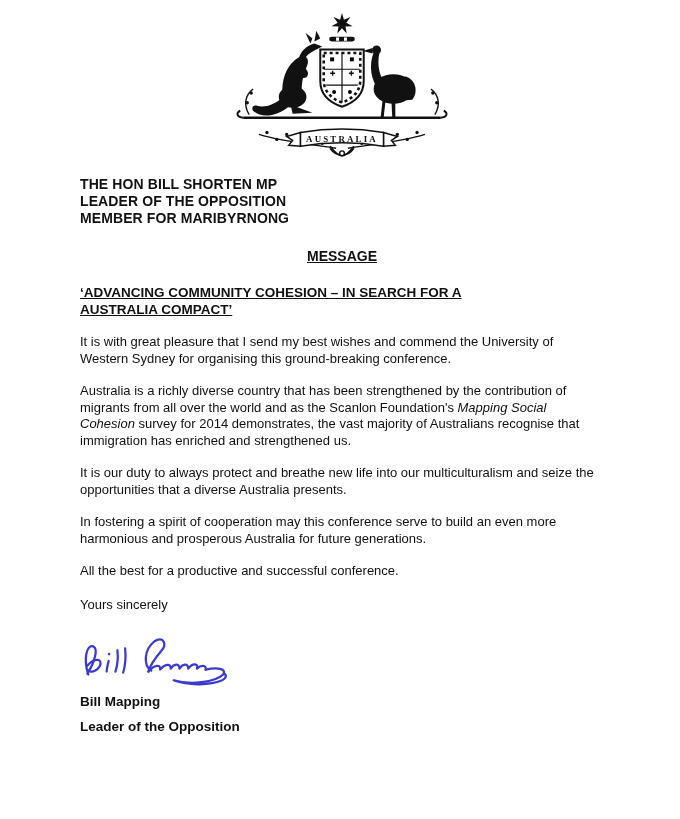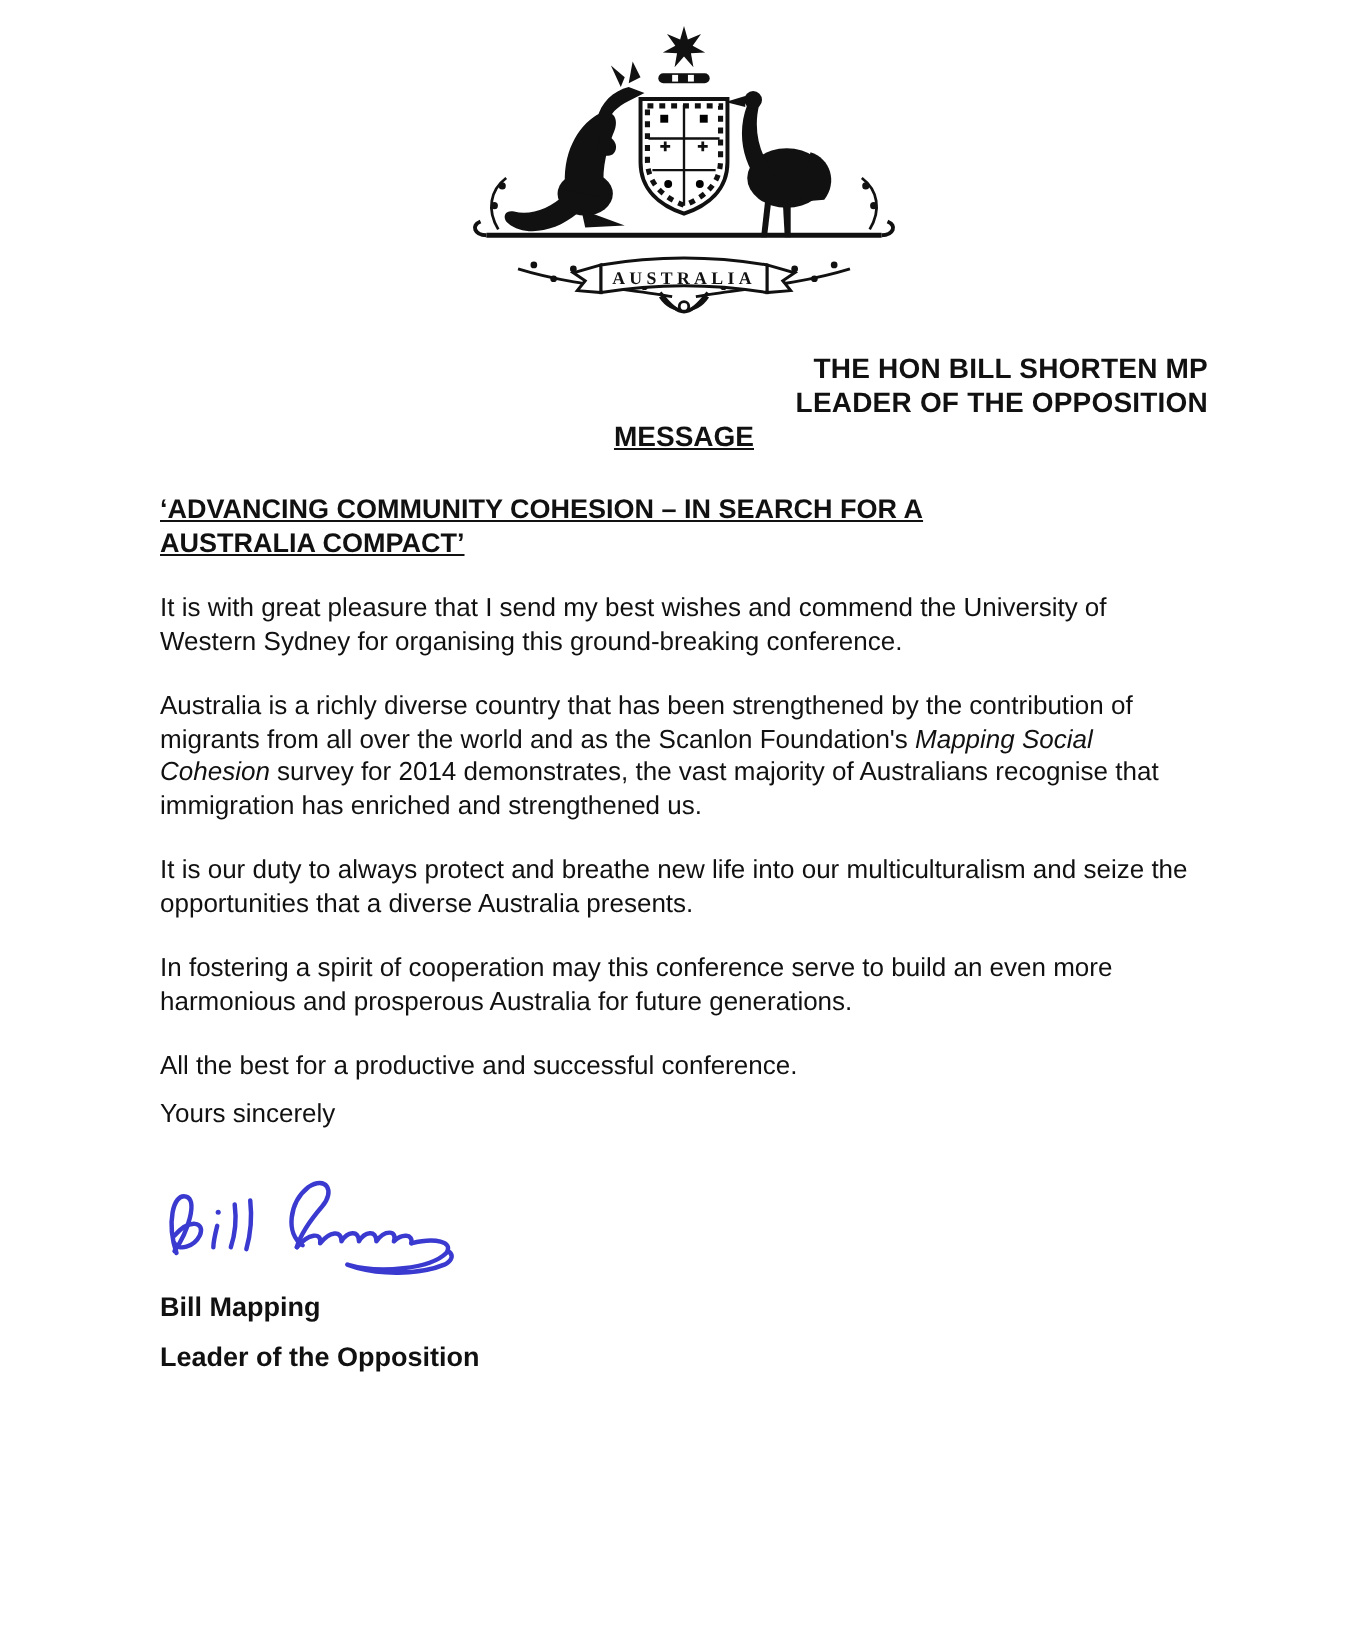--- a/index.html
+++ b/index.html
@@ -11,37 +11,38 @@
   .page{
     width:680px;height:819px;box-sizing:border-box;
     padding:8px 76px 0 80px;
     background:var(--paper);
     font-family:"Liberation Sans",sans-serif;
     color:var(--ink);
     overflow:hidden;
   }
   .crest{width:220px;height:162px;margin:0 auto;display:block;}
   .hdr{
-    text-align:right;font-weight:bold;font-size:14px;line-height:17px;
+    text-align:left;font-weight:bold;font-size:14px;line-height:17px;
     margin-top:6px;letter-spacing:.1px;
   }
   .message-label{
     text-align:center;font-weight:bold;font-size:14px;line-height:17px;
+    margin-top:21px;
   }
   .message-label span{text-decoration:underline;}
   .doc-title{
     font-weight:bold;font-size:13.5px;line-height:17px;
     margin-top:19px;
   }
   .doc-title div span{text-decoration:underline;}
   .body-text p{
     margin:16px 0 0 0;font-size:13px;line-height:16.5px;max-width:526px;
   }
   .body-text p.first{}
-  .body-text .closing{margin-top:7px;}
+  .body-text .closing{margin-top:17px;}
   .italic{font-style:italic;}
   .sig-svg{display:block;margin:12px 0 0 -4px;}
   .sig-name{font-weight:bold;font-size:13.5px;margin-top:3px;}
   .sig-role{font-weight:bold;font-size:13.5px;margin-top:10px;}
   svg text.banner-text{
     font-family:"Liberation Serif",serif;font-weight:bold;
   }
 </style>
 </head>
 <body>
@@ -128,20 +129,21 @@
       <path d="M68,126 L54,130 L60,134 L56,139 L68,140 Z" fill="#fff" stroke="var(--ink)" stroke-width="1.5"></path>
       <path d="M152,126 L166,130 L160,134 L164,139 L152,140 Z" fill="#fff" stroke="var(--ink)" stroke-width="1.5"></path>
       <path d="M68,126 Q110,119 152,126 L152,140 Q110,133 68,140 Z" fill="#fff" stroke="var(--ink)" stroke-width="1.5"></path>
       <text class="banner-text" x="110" y="135.5" text-anchor="middle" font-size="9" letter-spacing="2.2" fill="var(--ink)">AUSTRALIA</text>
     </g>
   </svg>
 
   <div class="hdr">
     <div>THE HON BILL SHORTEN MP</div>
     <div>LEADER OF THE OPPOSITION</div>
+    <div>MEMBER FOR MARIBYRNONG</div>
   </div>
 
   <div class="message-label">
     <span>MESSAGE</span>
   </div>
 
   <div class="doc-title">
     <div><span>‘ADVANCING COMMUNITY COHESION – IN SEARCH FOR A</span></div>
     <div><span>AUSTRALIA COMPACT’</span></div>
   </div>

